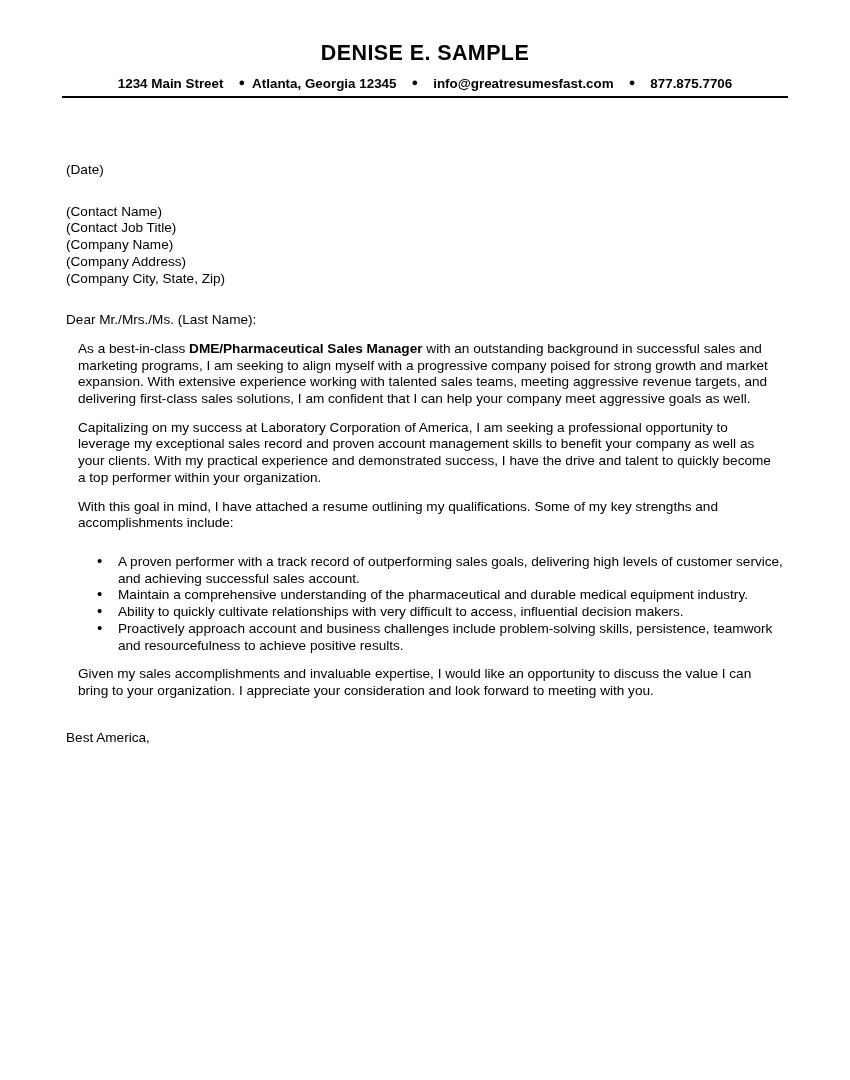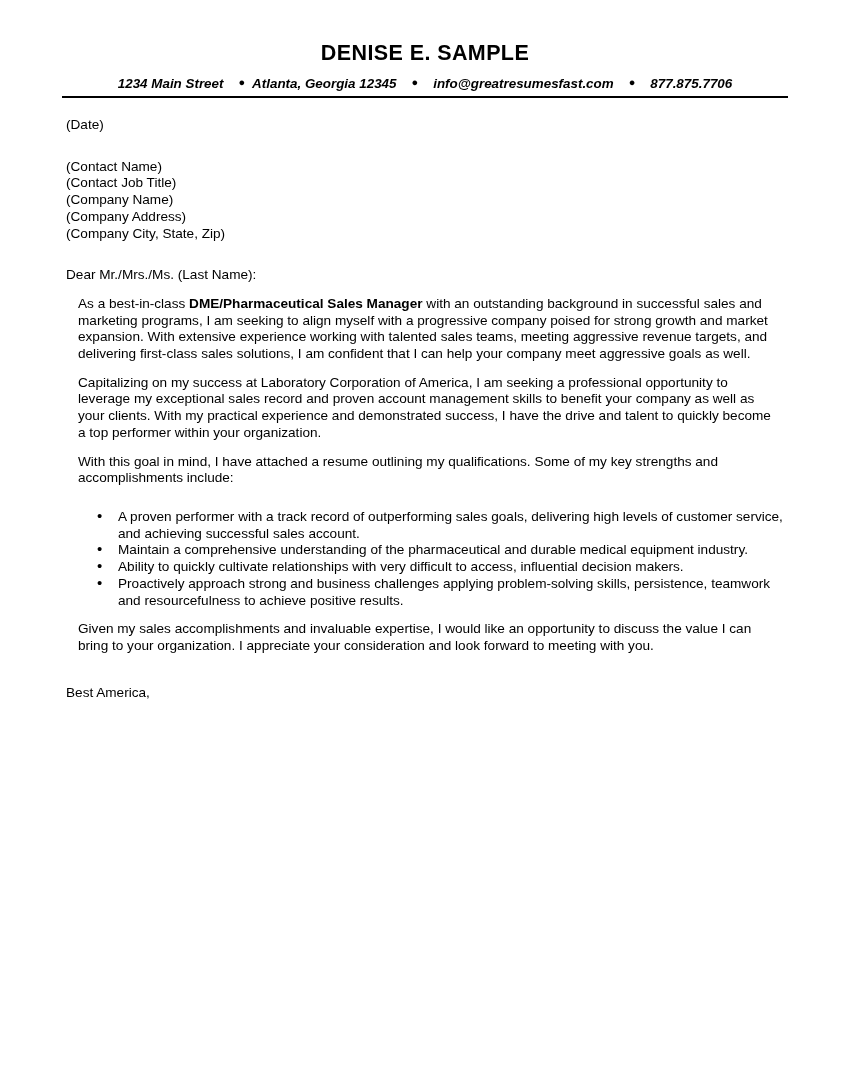--- a/index.html
+++ b/index.html
@@ -39,38 +39,37 @@
   .lh-contact {
     display: block;
     text-align: center;
     font-size: 13.4px;
     font-weight: bold;
     line-height: 1.15;
     white-space: nowrap;
     padding: 0 0 5px 0;
     border-bottom: 2.5px solid #000000;
     margin: 0 2px;
-    font-style: italic;
   }
   .lh-sep {
     display: inline-block;
     padding: 0 7px;
     font-size: 11px;
     vertical-align: 2px;
   }
   .lh-gap-wide { display:inline-block; width: 8px; }
 
   
   .letter-body {
     padding: 0 66px 0 66px;
     font-size: 13.6px;
     line-height: 16.7px;
   }
 
-  .blk-date { margin-top: 19px; }
+  .blk-date { margin-top: 64px; }
 
   .addr-block { margin-top: 25px; }
   .addr-line { display: block; }
 
   .salutation { margin-top: 25px; }
 
   p.para {
     margin: 12px;
     padding: 0;
     text-align: left;
@@ -142,21 +141,21 @@
       <li>
         <span class="bullet-mark">•</span>
         <span>Maintain a comprehensive understanding of the pharmaceutical and durable medical equipment industry.</span>
       </li>
       <li>
         <span class="bullet-mark">•</span>
         <span>Ability to quickly cultivate relationships with very difficult to access, influential decision makers.</span>
       </li>
       <li>
         <span class="bullet-mark">•</span>
-        <span>Proactively approach strong and business challenges applying problem-solving skills, persistence, teamwork and resourcefulness to achieve positive results.</span>
+        <span>Proactively approach account and business challenges include problem-solving skills, persistence, teamwork and resourcefulness to achieve positive results.</span>
       </li>
     </ul>
 
     <p class="para para-gap">Given my sales accomplishments and invaluable expertise, I would like an opportunity to discuss the value I can bring to your organization. I appreciate your consideration and look forward to meeting with you.</p>
 
     <div class="closing">Best America,</div>
 
     <div class="sign-name">Denise E. Sample</div>
 
     <div class="enclosure">Enclosure: Resume</div>

